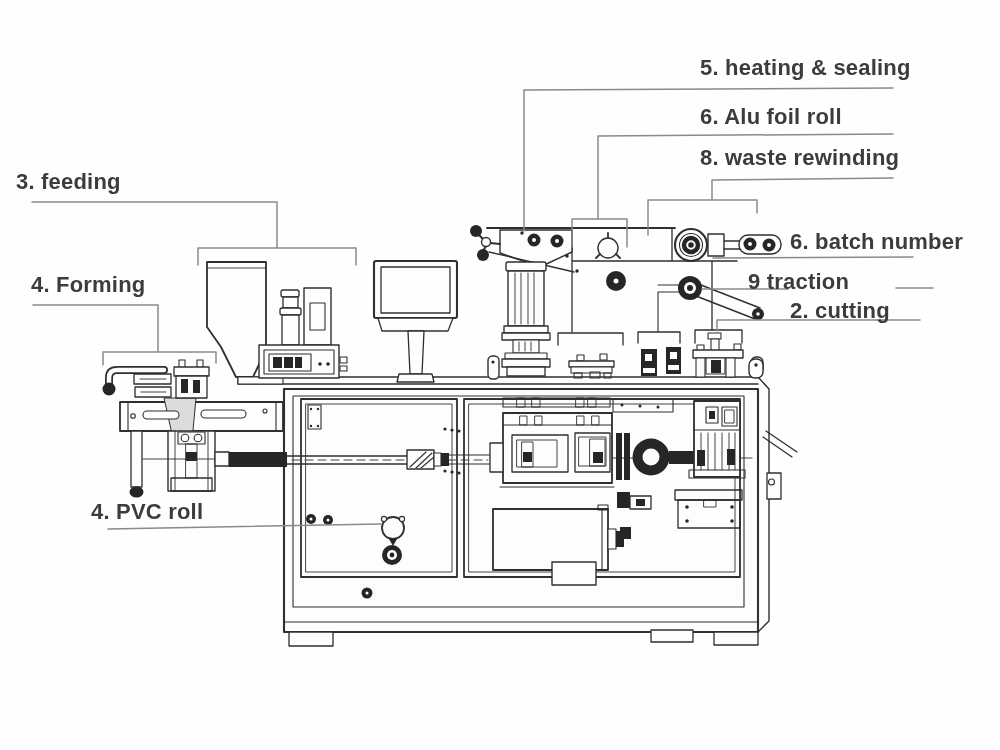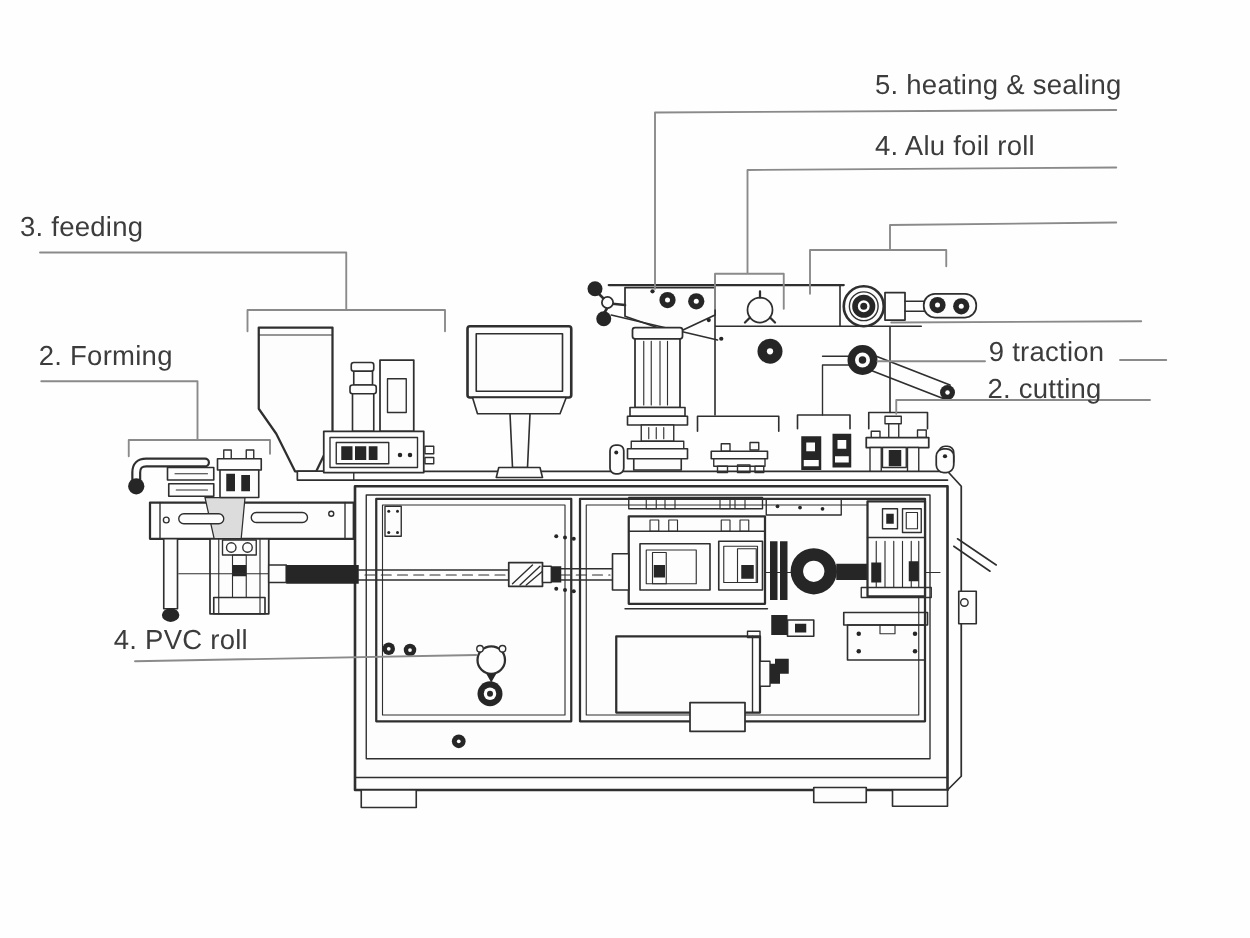--- a/index.html
+++ b/index.html
@@ -15,21 +15,21 @@
   .ln{fill:none;stroke:var(--line);stroke-width:1.6;stroke-linecap:round;stroke-linejoin:round;}
   .w05{stroke-width:0.9}.w1{stroke-width:1.1}.w12{stroke-width:1.3}.w14{stroke-width:1.4}
   .w18{stroke-width:1.8}.w2{stroke-width:2.1}
   .fw{fill:#fdfdfd;}
   .dk{fill:#262626;stroke:none;}
   .wt{fill:#fdfdfd;stroke:none;}
   .shade{fill:#dcdcdc;stroke:#2f2f2f;stroke-width:1;}
   .ldr{fill:none;stroke:var(--leader);stroke-width:1.5;stroke-linecap:round;stroke-linejoin:round;}
   .dash{stroke-dasharray:8 5;}
   .label{position:absolute;font-size:22px;line-height:27px;color:var(--text);
-         white-space:nowrap;letter-spacing:0.2px;}
+         white-space:nowrap;letter-spacing:0.2px;font-weight:bold;}
 </style>
 </head>
 <body>
 
 <div id="stage">
 
 <svg id="machine-svg" width="1000" height="750" viewBox="0 0 1000 750">
 
   <g>
 
@@ -370,20 +370,22 @@
     <path class="ldr" d="M32,202 L277,202 L277,248 M198,265 L198,248 L356,248 L356,265"></path>
     <path class="ldr" d="M33,305 L158,305 L158,352 M103,365 L103,352 L216,352 L216,363"></path>
     <path class="ldr" d="M108,529 L381,524"></path>
     <path class="ldr" d="M713,258 L913,257"></path>
     <path class="ldr" d="M702,289 L788,289 M896,288 L933,288"></path>
     <path class="ldr" d="M717,331 L717,320 L920,320"></path>
   </g>
 </svg>
 
 <div class="label" style="left:91px;top:498px">4. PVC roll</div>
-<div class="label" style="left:31px;top:271px">2. Forming</div>
+<div class="label" style="left:31px;top:271px">4. Forming</div>
 <div class="label" style="left:16px;top:168px">3. feeding</div>
-<div class="label" style="left:700px;top:103px">4. Alu foil roll</div>
+<div class="label" style="left:700px;top:103px">6. Alu foil roll</div>
 <div class="label" style="left:700px;top:54px">5. heating &amp; sealing</div>
+<div class="label" style="left:790px;top:228px">6. batch number</div>
 <div class="label" style="left:790px;top:297px">2. cutting</div>
-<div class="label" style="left:791px;top:268px">9 traction</div>
+<div class="label" style="left:700px;top:144px">8. waste rewinding</div>
+<div class="label" style="left:748px;top:268px">9 traction</div>
 
 </div>
 
 </body></html>

